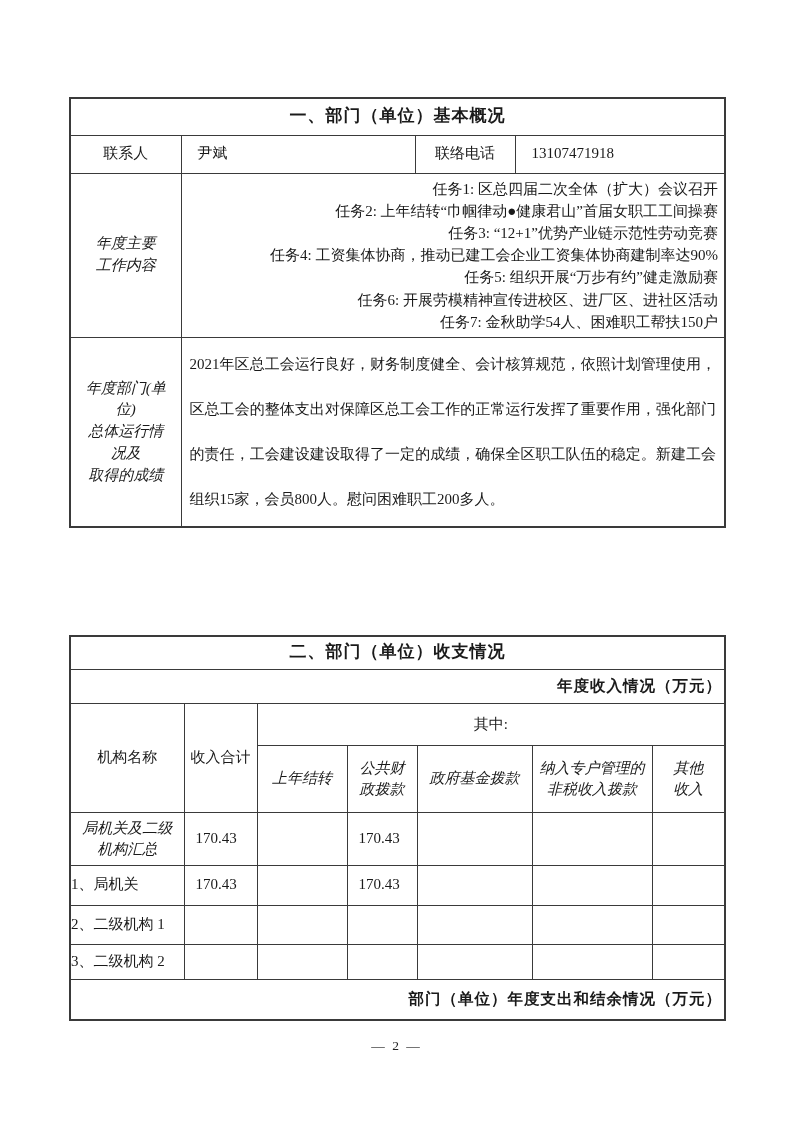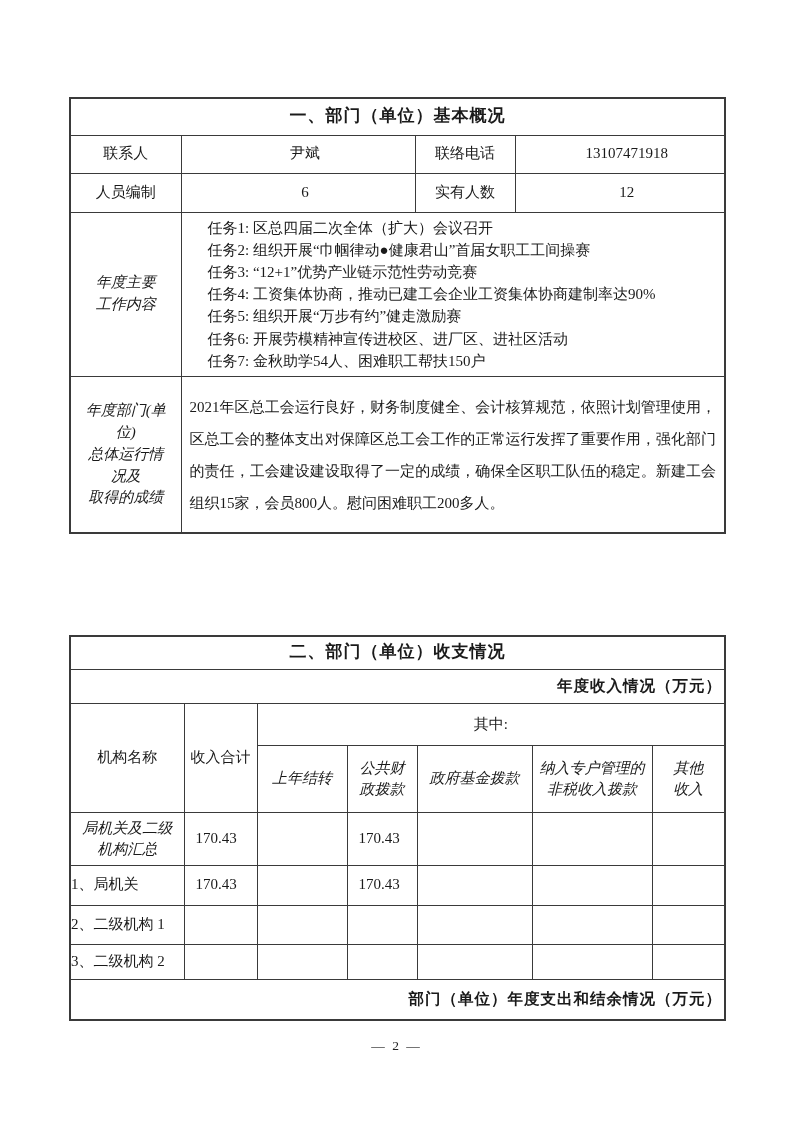--- a/index.html
+++ b/index.html
@@ -9,27 +9,27 @@
     color:#1a1a1a;
     -webkit-font-smoothing:antialiased;
   }
   table{border-collapse:collapse;table-layout:fixed;position:absolute;left:69px;}
   table.doc{border:2px solid #3a3a3a;}
   td{border:1px solid #3a3a3a;vertical-align:middle;font-size:15px;overflow:hidden;
      padding:0 2px;line-height:1.45;}
   .title-cell{font-weight:bold;font-size:17px;text-align:center;letter-spacing:1px;}
   .sub-title{font-weight:bold;font-size:15.5px;text-align:right;letter-spacing:1px;}
   .lbl{text-align:center;}
-  .ctr{text-align:center;padding-left:16px;}
+  .ctr{padding-left:16px;}
   .pre{white-space:pre-line;font-style:italic;}
   .para{ text-align:justify;padding:4px 8px;}
   .para-duties{line-height:25px;}
-  .para-perf{line-height:32px;}
+  .para-perf{line-height:45px;}
   .tasks{padding:4px 6px;}
-  .tasks div{line-height:22.2px;text-align:left;margin-left:20px;}
+  .tasks div{line-height:22.2px;text-align:right;}
   .num{ text-align:left;padding-left:11px;}
   .name-left{text-align:left;padding-left:0;}
   .hdr{text-align:center;line-height:1.35;}
   .footer{
     position:absolute;left:0;top:1038px;width:793px;text-align:center;
     font-size:13.5px;color:#222;letter-spacing:2px;
   }
 </style>
 </head>
 <body>
@@ -44,32 +44,26 @@
   <tbody>
       <tr style="height:37px">
     <td colspan="4" class="title-cell">一、部门（单位）基本概况</td>
   </tr>
   <tr style="height:38px">
     <td class="lbl">联系人</td>
     <td class="ctr">尹斌</td>
     <td class="lbl">联络电话</td>
     <td class="ctr">13107471918</td>
   </tr>
-  <tr style="height:39px">
-    <td class="lbl">人员编制</td>
-    <td class="ctr">6</td>
-    <td class="lbl">实有人数</td>
-    <td class="ctr">12</td>
-  </tr>
   <tr style="height:156px">
     <td class="lbl pre">年度主要
 工作内容</td>
     <td colspan="3" class="tasks">
       <div>任务1: 区总四届二次全体（扩大）会议召开</div>
-      <div>任务2: 组织开展“巾帼律动●健康君山”首届女职工工间操赛</div>
+      <div>任务2: 上年结转“巾帼律动●健康君山”首届女职工工间操赛</div>
       <div>任务3: “12+1”优势产业链示范性劳动竞赛</div>
       <div>任务4: 工资集体协商，推动已建工会企业工资集体协商建制率达90%</div>
       <div>任务5: 组织开展“万步有约”健走激励赛</div>
       <div>任务6: 开展劳模精神宣传进校区、进厂区、进社区活动</div>
       <div>任务7: 金秋助学54人、困难职工帮扶150户</div>
     </td>
   </tr>
   <tr style="height:157px">
     <td class="lbl pre" style="padding:12px">年度部门(单位)
 总体运行情况及

